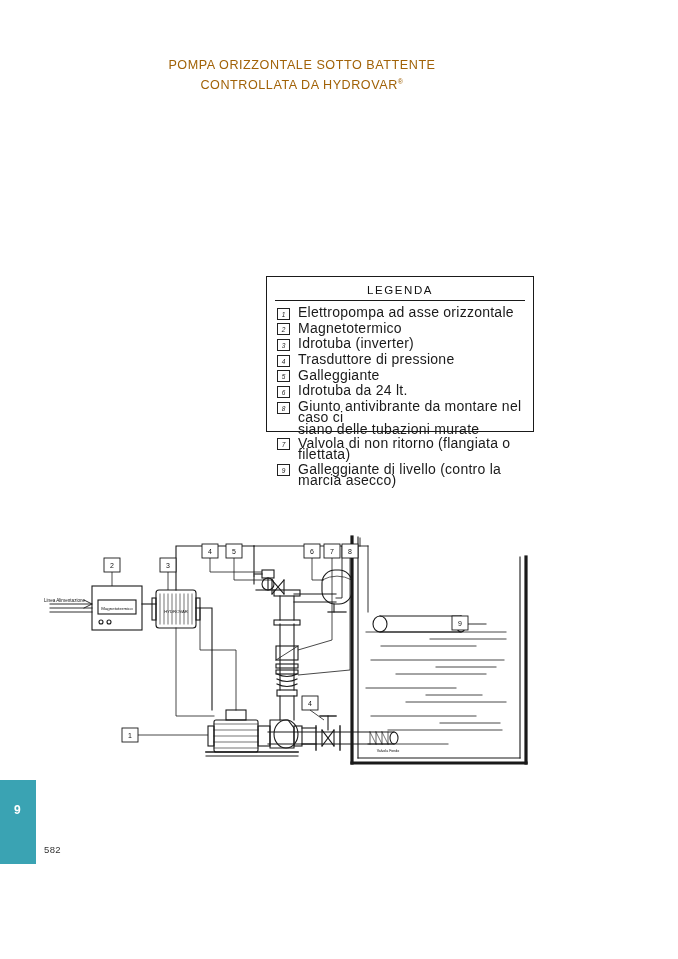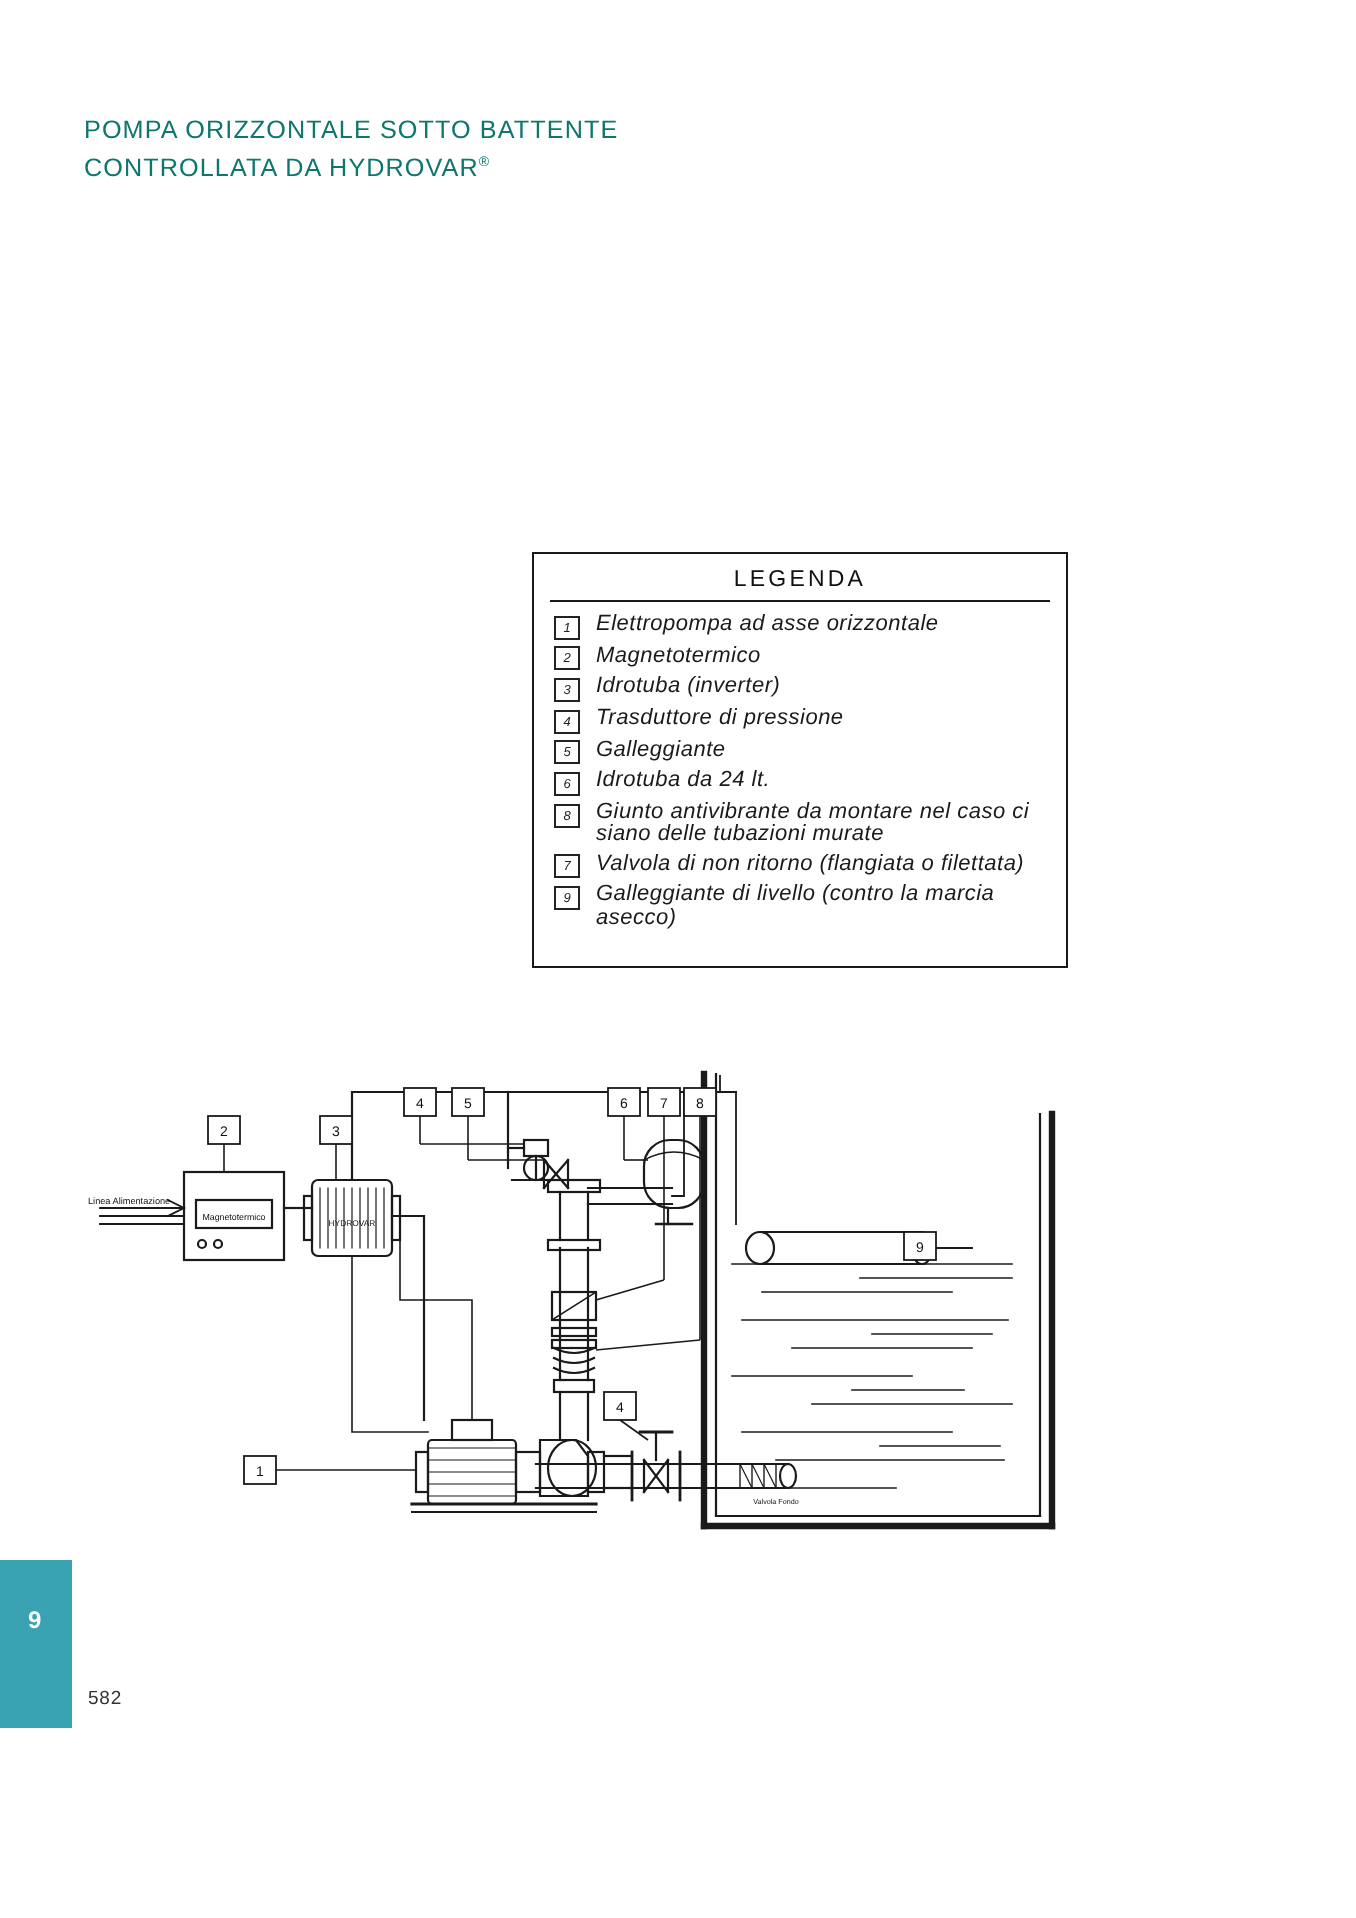--- a/index.html
+++ b/index.html
@@ -18,33 +18,34 @@
 
   
   .page-title {
     position: absolute;
     left: 42px;
     top: 58px;
     width: 520px;
     font-size: 12.6px;
     line-height: 15.5px;
     letter-spacing: 0.55px;
-    color: #0f766e;
+    color: #a16207;
     font-weight: 400;
+    text-align: center;
   }
   .page-title .line { display: block; white-space: nowrap; }
   .page-title sup { font-size: 7px; vertical-align: super; }
 
   
   .legend-box {
     position: absolute;
     left: 266px;
     top: 276px;
     width: 268px;
-    height: 208px;
+    height: 156px;
     border: 1.2px solid #1a1a1a;
     background: #ffffff;
   }
   .legend-title {
     text-align: center;
     font-size: 11.5px;
     letter-spacing: 1.6px;
     color: #111;
     margin-top: 7px;
     margin-bottom: 4px;
@@ -71,23 +72,22 @@
     border: 0.9px solid #222;
     font-size: 6.5px;
     line-height: 11px;
     text-align: center;
     color: #222;
     margin-right: 8px;
     margin-top: 0.5px;
     font-style: italic;
   }
   .legend-text {
-    font-size: 11px;
+    font-size: 14px;
     line-height: 11.2px;
-    font-style: italic;
     color: #1a1a1a;
     letter-spacing: 0.25px;
   }
   .legend-text .l2 { display: block; }
 
   
   .drawing {
     position: absolute;
     left: 36px;
     top: 520px;

